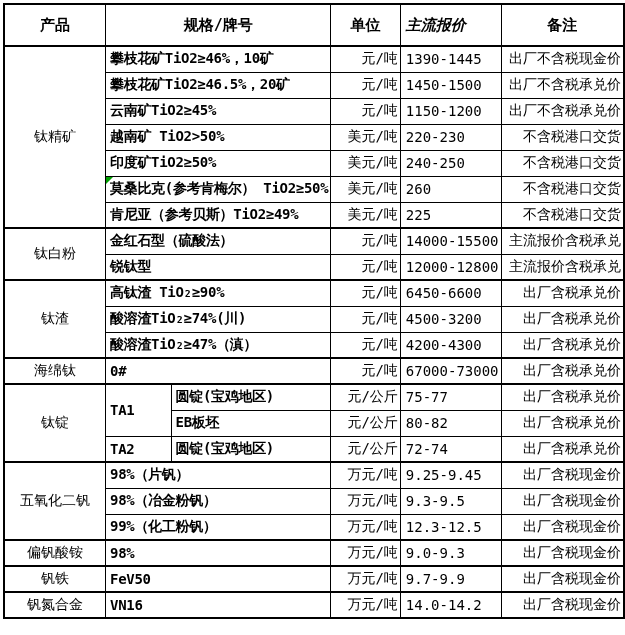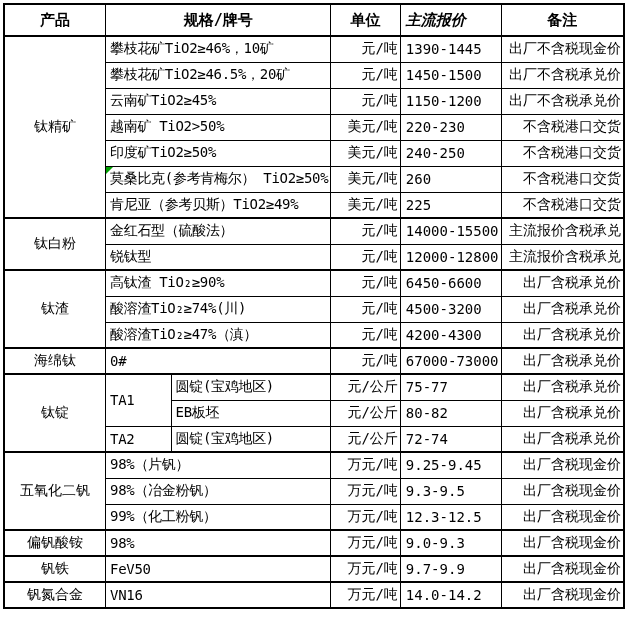--- a/index.html
+++ b/index.html
@@ -16,32 +16,32 @@
     position: absolute; left: 3px; top: 3px;
     border: 2px solid #000000;
   }
   .price-table th, .price-table td {
     border: 1px solid #000000;
     overflow: hidden;
     white-space: nowrap;
     padding: 0 2px;
     vertical-align: middle;
   }
-  .price-table thead tr { height: 32px; }
+  .price-table thead tr { height: 42px; }
   .price-table tbody tr { height: 26px; }
   .price-table th {
     font-size: 15px;
     font-weight: 700;
     text-align: center;
     border-bottom: 2px solid #000000;
   }
   .price-table td { font-size: 14px; }
   th.h-price { text-align: left; padding-left: 5px; font-style: italic; }
   td.c-product { text-align: center; padding: 0 15px; }
-  td.c-spec { text-align: left; padding-left: 4px; position: relative; letter-spacing: -0.3px; }
+  td.c-spec { text-align: left; padding-left: 4px; position: relative; letter-spacing: -0.3px; font-weight: bold; }
   td.c-unit { text-align: right; }
   td.c-price { text-align: left; padding-left: 5px; }
   td.c-note { text-align: right; padding-left: 4px; }
   tr.grp > td { border-top: 2px solid #000000; }
   span.flag {
     position: absolute; top: 0; left: 0;
     width: 0; height: 0;
     border-top: 7px solid #00A000;
     border-right: 7px solid transparent;
   }

